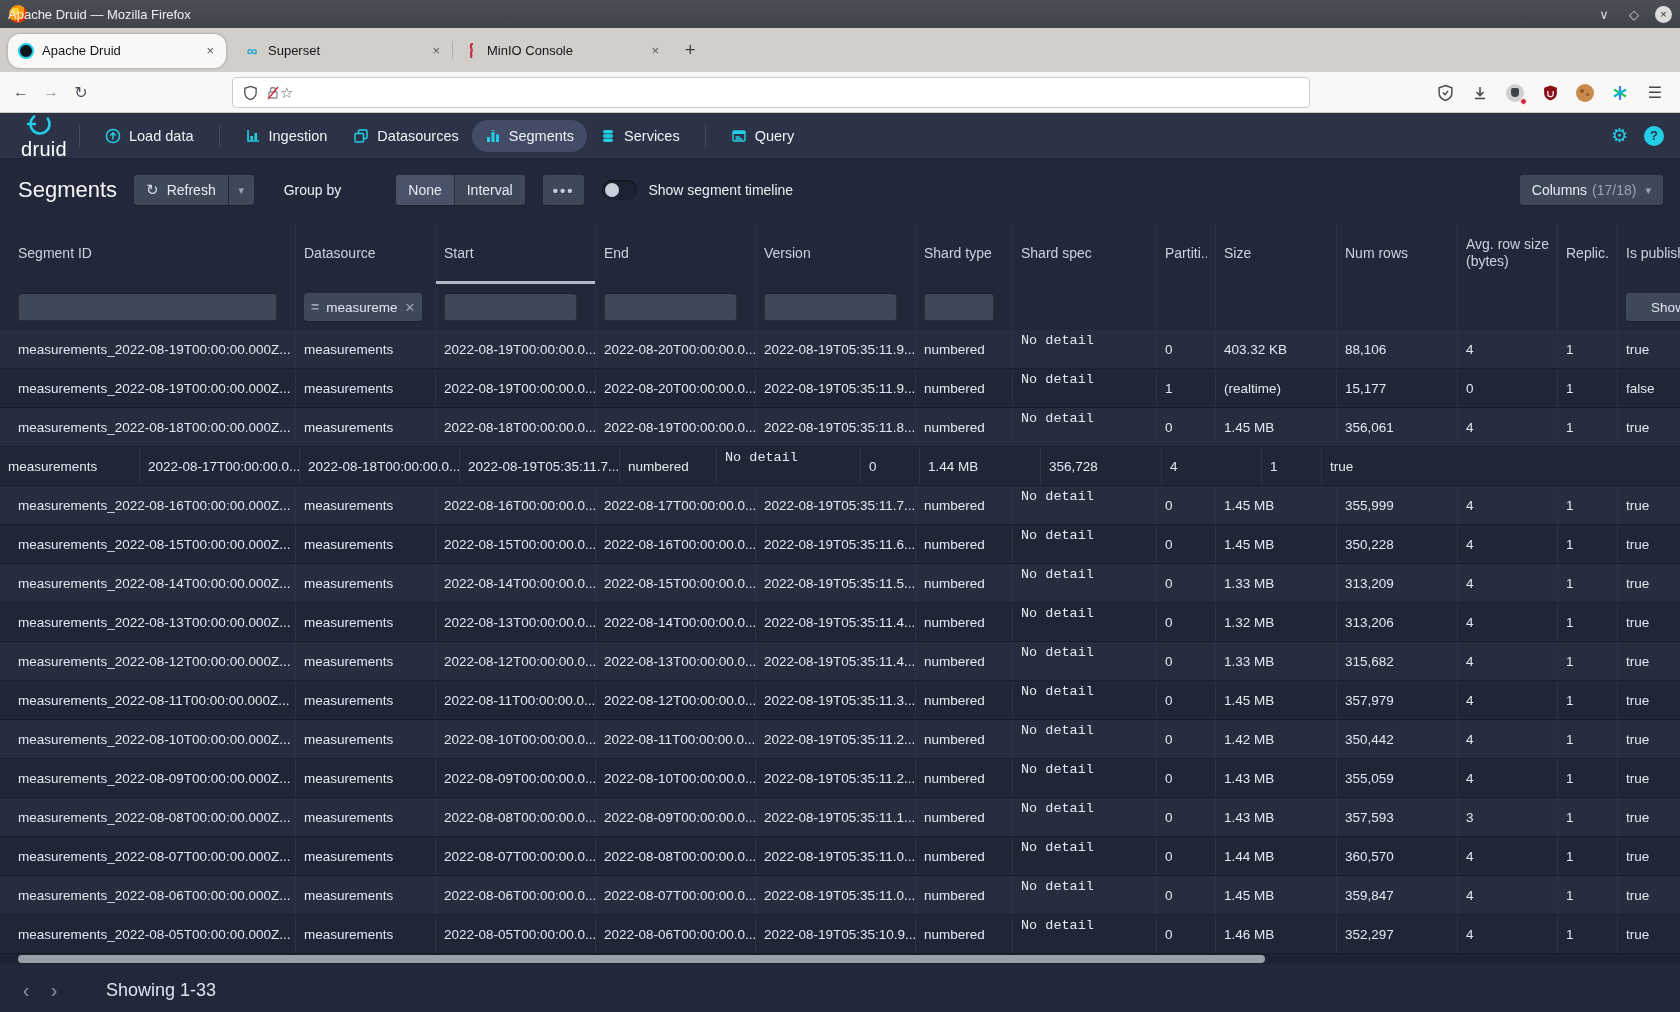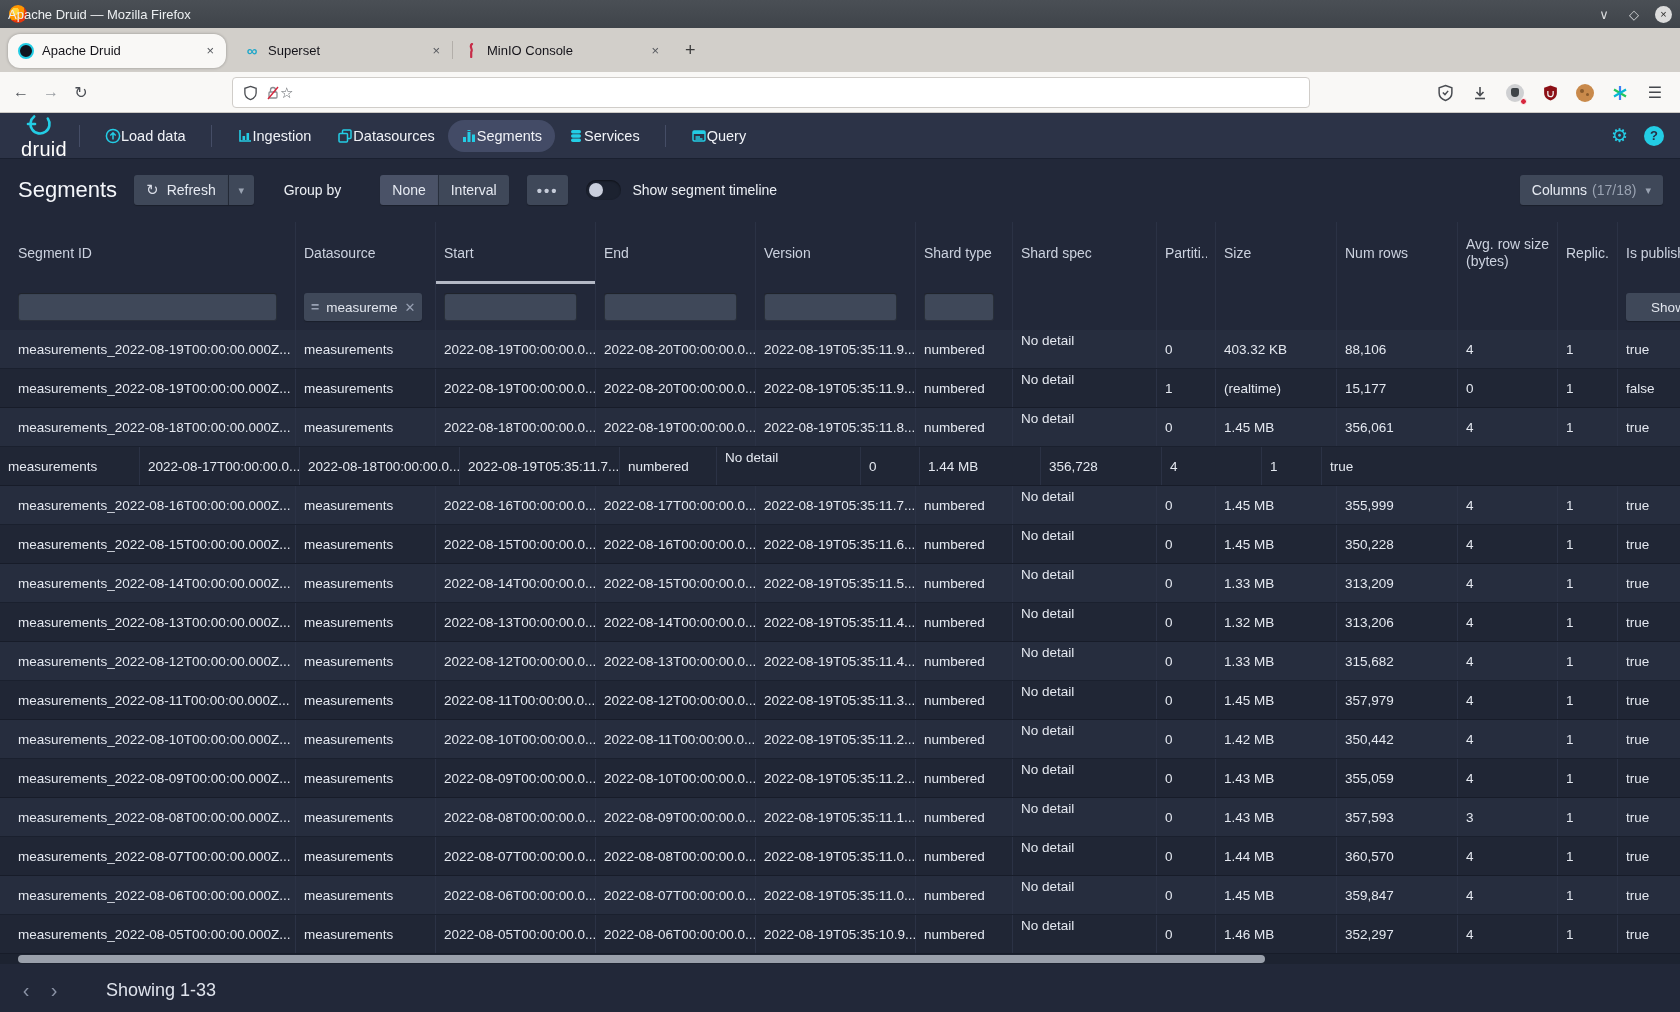--- a/index.html
+++ b/index.html
@@ -53,40 +53,40 @@
   .icon-cookie::before { content:""; position:absolute; left:4px; top:5px; width:4px; height:4px; border-radius:50%; background:#8a5a2b; }
   .icon-cookie::after { content:""; position:absolute; left:10px; top:9px; width:3px; height:3px; border-radius:50%; background:#8a5a2b; }
   .hamburger { font-size:16px; color:#44474c; }
 
   
   .dnav { position:absolute; top:113px; left:0; width:100%; height:45px; background:#2c3347;
     display:flex; align-items:center; box-shadow:0 1px 0 #1a2030; }
   .brand { display:flex; align-items:center; margin-left:14px;flex-direction:column; }
   .brand-name { color:#fff; font-size:20px; margin-left:7px; letter-spacing:.3px; }
   .nav-divider { width:1px; height:22px; background:#454d66; margin:0 12px; }
-  .dnav-item { display:flex; align-items:center; color:#f0f2f7; font-size:14.5px;
+  .dnav-item { display:flex; align-items:center; gap:8px; color:#f0f2f7; font-size:14.5px;
     padding:0 13px; height:32px; border-radius:16px; }
   .dnav-item.active { background:#434b66; }
   .dnav-right { position:absolute; right:16px; display:flex; align-items:center; gap:16px; }
   .gear { color:#23cde5; font-size:19px; }
   .help { width:20px; height:20px; border-radius:50%; background:#23cde5; color:#273046;
     font-size:13px; font-weight:bold; text-align:center; line-height:20px; }
 
   
   .vheader { position:absolute; top:158px; left:0; width:100%; height:64px; display:flex; align-items:center; padding:0 17px 0 18px; }
   .vtitle { color:#f4f6fa; font-size:22px; margin-right:17px; }
   .btn { height:30px; background:#3f4859; border-radius:3px; color:#e6eaf2; font-size:14px;
     display:inline-flex; align-items:center; padding:0 12px; box-shadow:0 1px 1px rgba(0,0,0,.25); }
   .split { display:inline-flex; }
   .split .btn:first-child { border-radius:3px 0 0 3px; }
   .caretseg { width:26px; padding:0; justify-content:center; border-radius:0 3px 3px 0;
     border-left:1px solid rgba(13,17,26,.55); color:#9aa3b2; font-size:11px; }
   .refresh-ic { margin-right:8px; font-size:15px; color:#d8dce6; }
   .lbl { color:#edf0f5; font-size:14px; }
-  .groupby { margin-left:30px; margin-right:0; }
+  .groupby { margin-left:30px; margin-right:16px; }
   .seg { display:inline-flex;margin-left:39px; }
   .seg .btn { border-radius:0; }
   .seg .btn:first-child { border-radius:3px 0 0 3px; background:#4a5267; }
   .seg .btn:last-child { border-radius:0 3px 3px 0; border-left:1px solid rgba(13,17,26,.45); }
   .more { margin-left:18px; padding:0 10px; color:#c5cbd8; letter-spacing:2px; font-size:15px; font-weight:bold; }
   .toggle { margin-left:18px; width:35px; height:20px; border-radius:10px; background:#1c2230;
     box-shadow:inset 0 1px 2px rgba(0,0,0,.5); position:relative; flex:none; }
   .knob { position:absolute; left:3px; top:3px; width:14px; height:14px; border-radius:50%; background:#c9cedb; }
   .toggle-lbl { margin-left:11px; }
   .spacer { flex:1; }
@@ -102,21 +102,21 @@
   .tr.odd  { background:#262d3e; }
   .tr.even { background:#202635; }
   .th, .fc, .td { flex:none; padding:0 8px; border-right:1px solid #2b3245; position:relative;
     white-space:nowrap; overflow:hidden; }
   .th { display:flex; align-items:center; color:#ccd2df; font-size:14px; }
   .th span { overflow:hidden; text-overflow:clip; }
   .th.c10 span { white-space:normal; line-height:17px; }
   .th.sorted::after { content:""; position:absolute; left:0; right:0; bottom:0; height:3px; background:#b4b9c5; }
   .fc { display:flex; align-items:center; }
   .td { display:flex; align-items:center; color:#e4e8f0; font-size:13.5px; }
-  .td.top { align-items:flex-start; padding-top:3px; }
+  .td.top { align-items:flex-start; padding-top:3px;font-family:Liberation Mono, monospace; }
   .c0 { width:296px; padding-left:18px; }
   .c1 { width:140px; } .c2 { width:160px; } .c3 { width:160px; } .c4 { width:160px; }
   .c5 { width:97px; }  .c6 { width:144px; } .c7 { width:59px; }  .c8 { width:121px; }
   .c9 { width:121px; } .c10 { width:100px; } .c11 { width:60px; } .c12 { width:90px; border-right:none; }
   .finput { height:28px; flex:1; margin-right:10px; background:#3f4859; border-radius:3px;
     box-shadow:inset 0 0 0 1px rgba(17,20,24,.45), inset 0 1px 1px rgba(17,20,24,.5); }
   .fchip { height:28px; flex:1; margin-right:10px; background:#3f4859; border-radius:3px;
     display:flex; align-items:center; padding:0 7px; gap:7px; box-shadow:0 1px 1px rgba(0,0,0,.25); }
   .fop { color:#98a1b3; font-weight:bold; font-size:14px; }
   .fval { flex:1; overflow:hidden; color:#e2e6ee; font-size:13.5px; }

